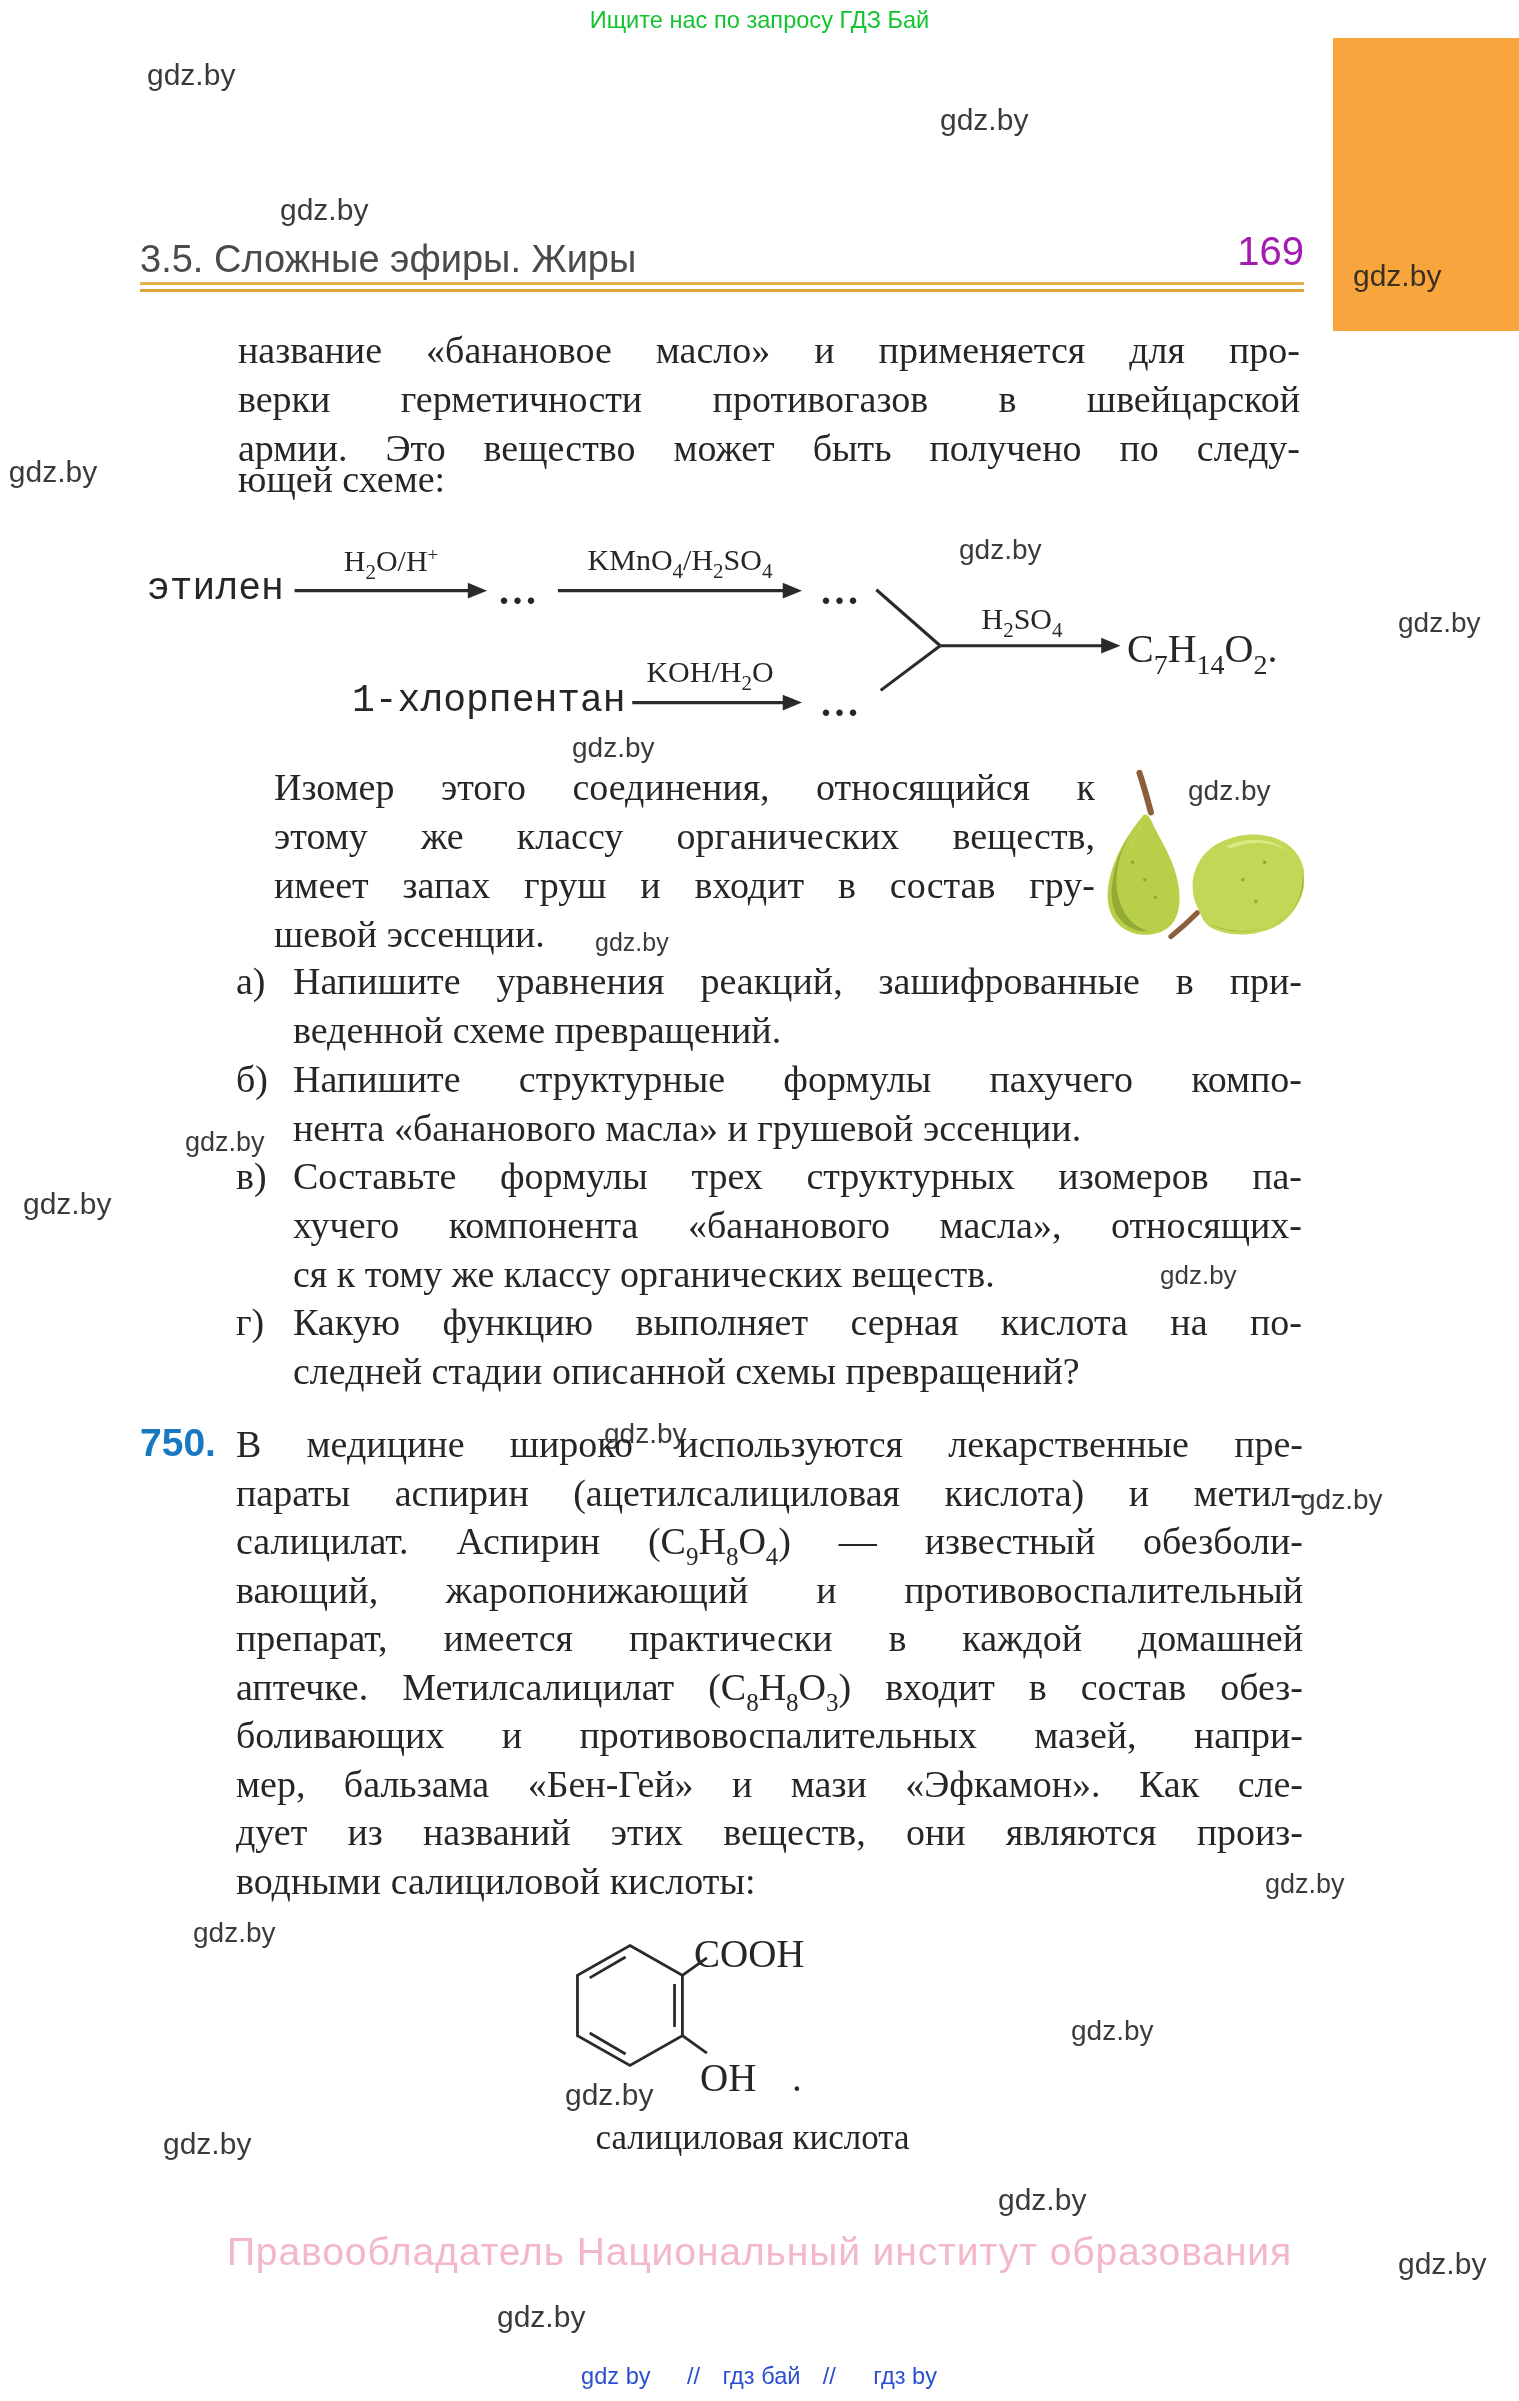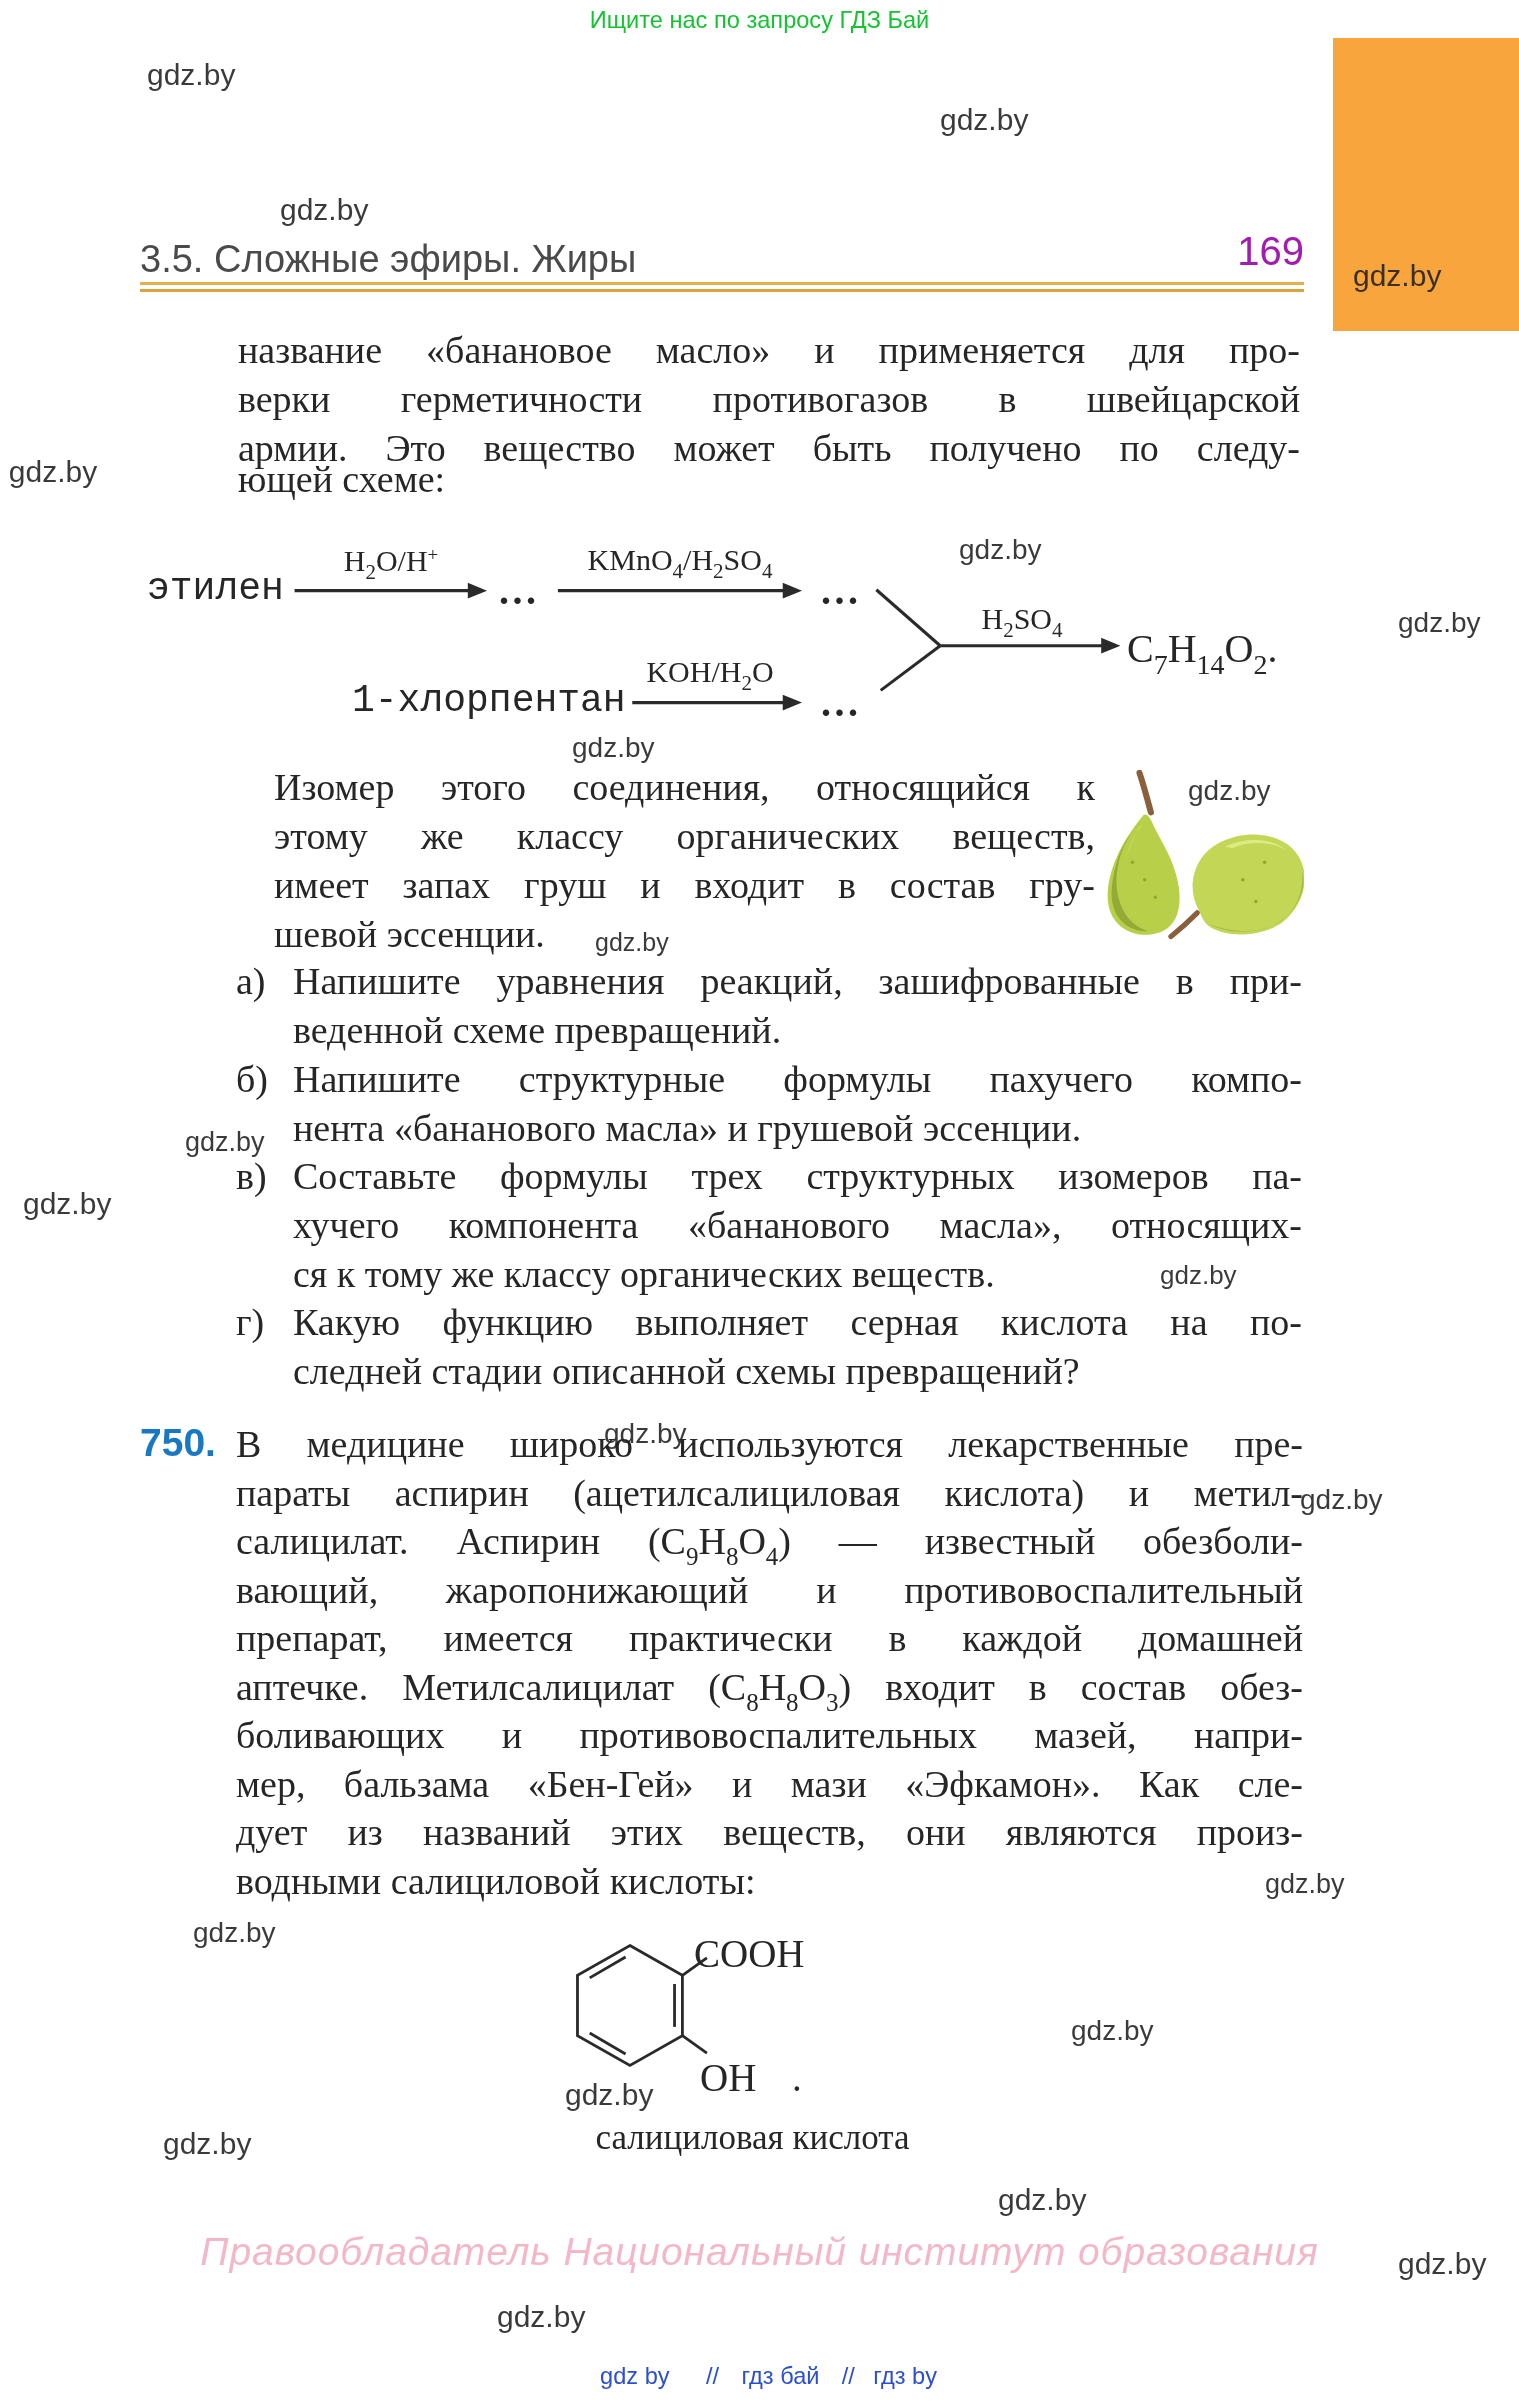--- a/index.html
+++ b/index.html
@@ -138,28 +138,28 @@
       <line x1="74" y1="128" x2="115" y2="152"></line>
       <line x1="180" y1="62" x2="208" y2="42"></line>
       <line x1="180" y1="131" x2="208" y2="151"></line>
     </g>
   </svg>
   <div class="chemlabel" style="left:694px;top:1931px;text-align:center;">COOH</div>
   <div class="chemlabel" style="left:700px;top:2055px;">OH</div>
   <div class="chemlabel" style="left:792px;top:2055px;">.</div>
   <div class="abs serif" style="left:560px;top:2118px;width:385px;text-align:center;font-size:35px;color:#262626;">салициловая кислота</div>
 
-  <div class="abs sans" style="left:0;right:0;top:2230px;text-align:center;font-size:39px;letter-spacing:0.9px;color:#f3b7c7;font-style:italic;">Правообладатель Национальный институт образования</div>
+  <div class="abs sans" style="left:0;right:0;top:2230px;text-align:center;font-size:39px;letter-spacing:0.9px;color:#f3b7c7;">Правообладатель Национальный институт образования</div>
 
   <div class="abs sans" style="left:0;right:0;top:2363px;text-align:center;font-size:23.6px;color:#2b4fd0;">
     <span style="margin:0 22px;">gdz by</span>
     <span style="margin:0 7.9px;">//</span>
     <span style="margin:0 7.9px;">гдз бай</span>
     <span style="margin:0 7.9px;">//</span>
-    <span style="margin:0 4px;">гдз by</span>
+    <span style="margin:0 23px;">гдз by</span>
   </div>
 
 <div class="wm" style="left: 147px; top: 58px; font-size: 30px;">gdz.by</div>
     <div class="wm" style="left: 940px; top: 103px; font-size: 30px;">gdz.by</div>
     <div class="wm" style="left: 280px; top: 193px; font-size: 30px;">gdz.by</div>
     <div class="wm" style="left: 1353px; top: 259px; font-size: 30px;">gdz.by</div>
     <div class="wm" style="left: 8.8px; top: 455px; font-size: 30px;">gdz.by</div>
     <div class="wm" style="left: 959px; top: 534px; font-size: 28px;">gdz.by</div>
     <div class="wm" style="left: 1398px; top: 607px; font-size: 28px;">gdz.by</div>
     <div class="wm" style="left: 572px; top: 732px; font-size: 28px;">gdz.by</div>

